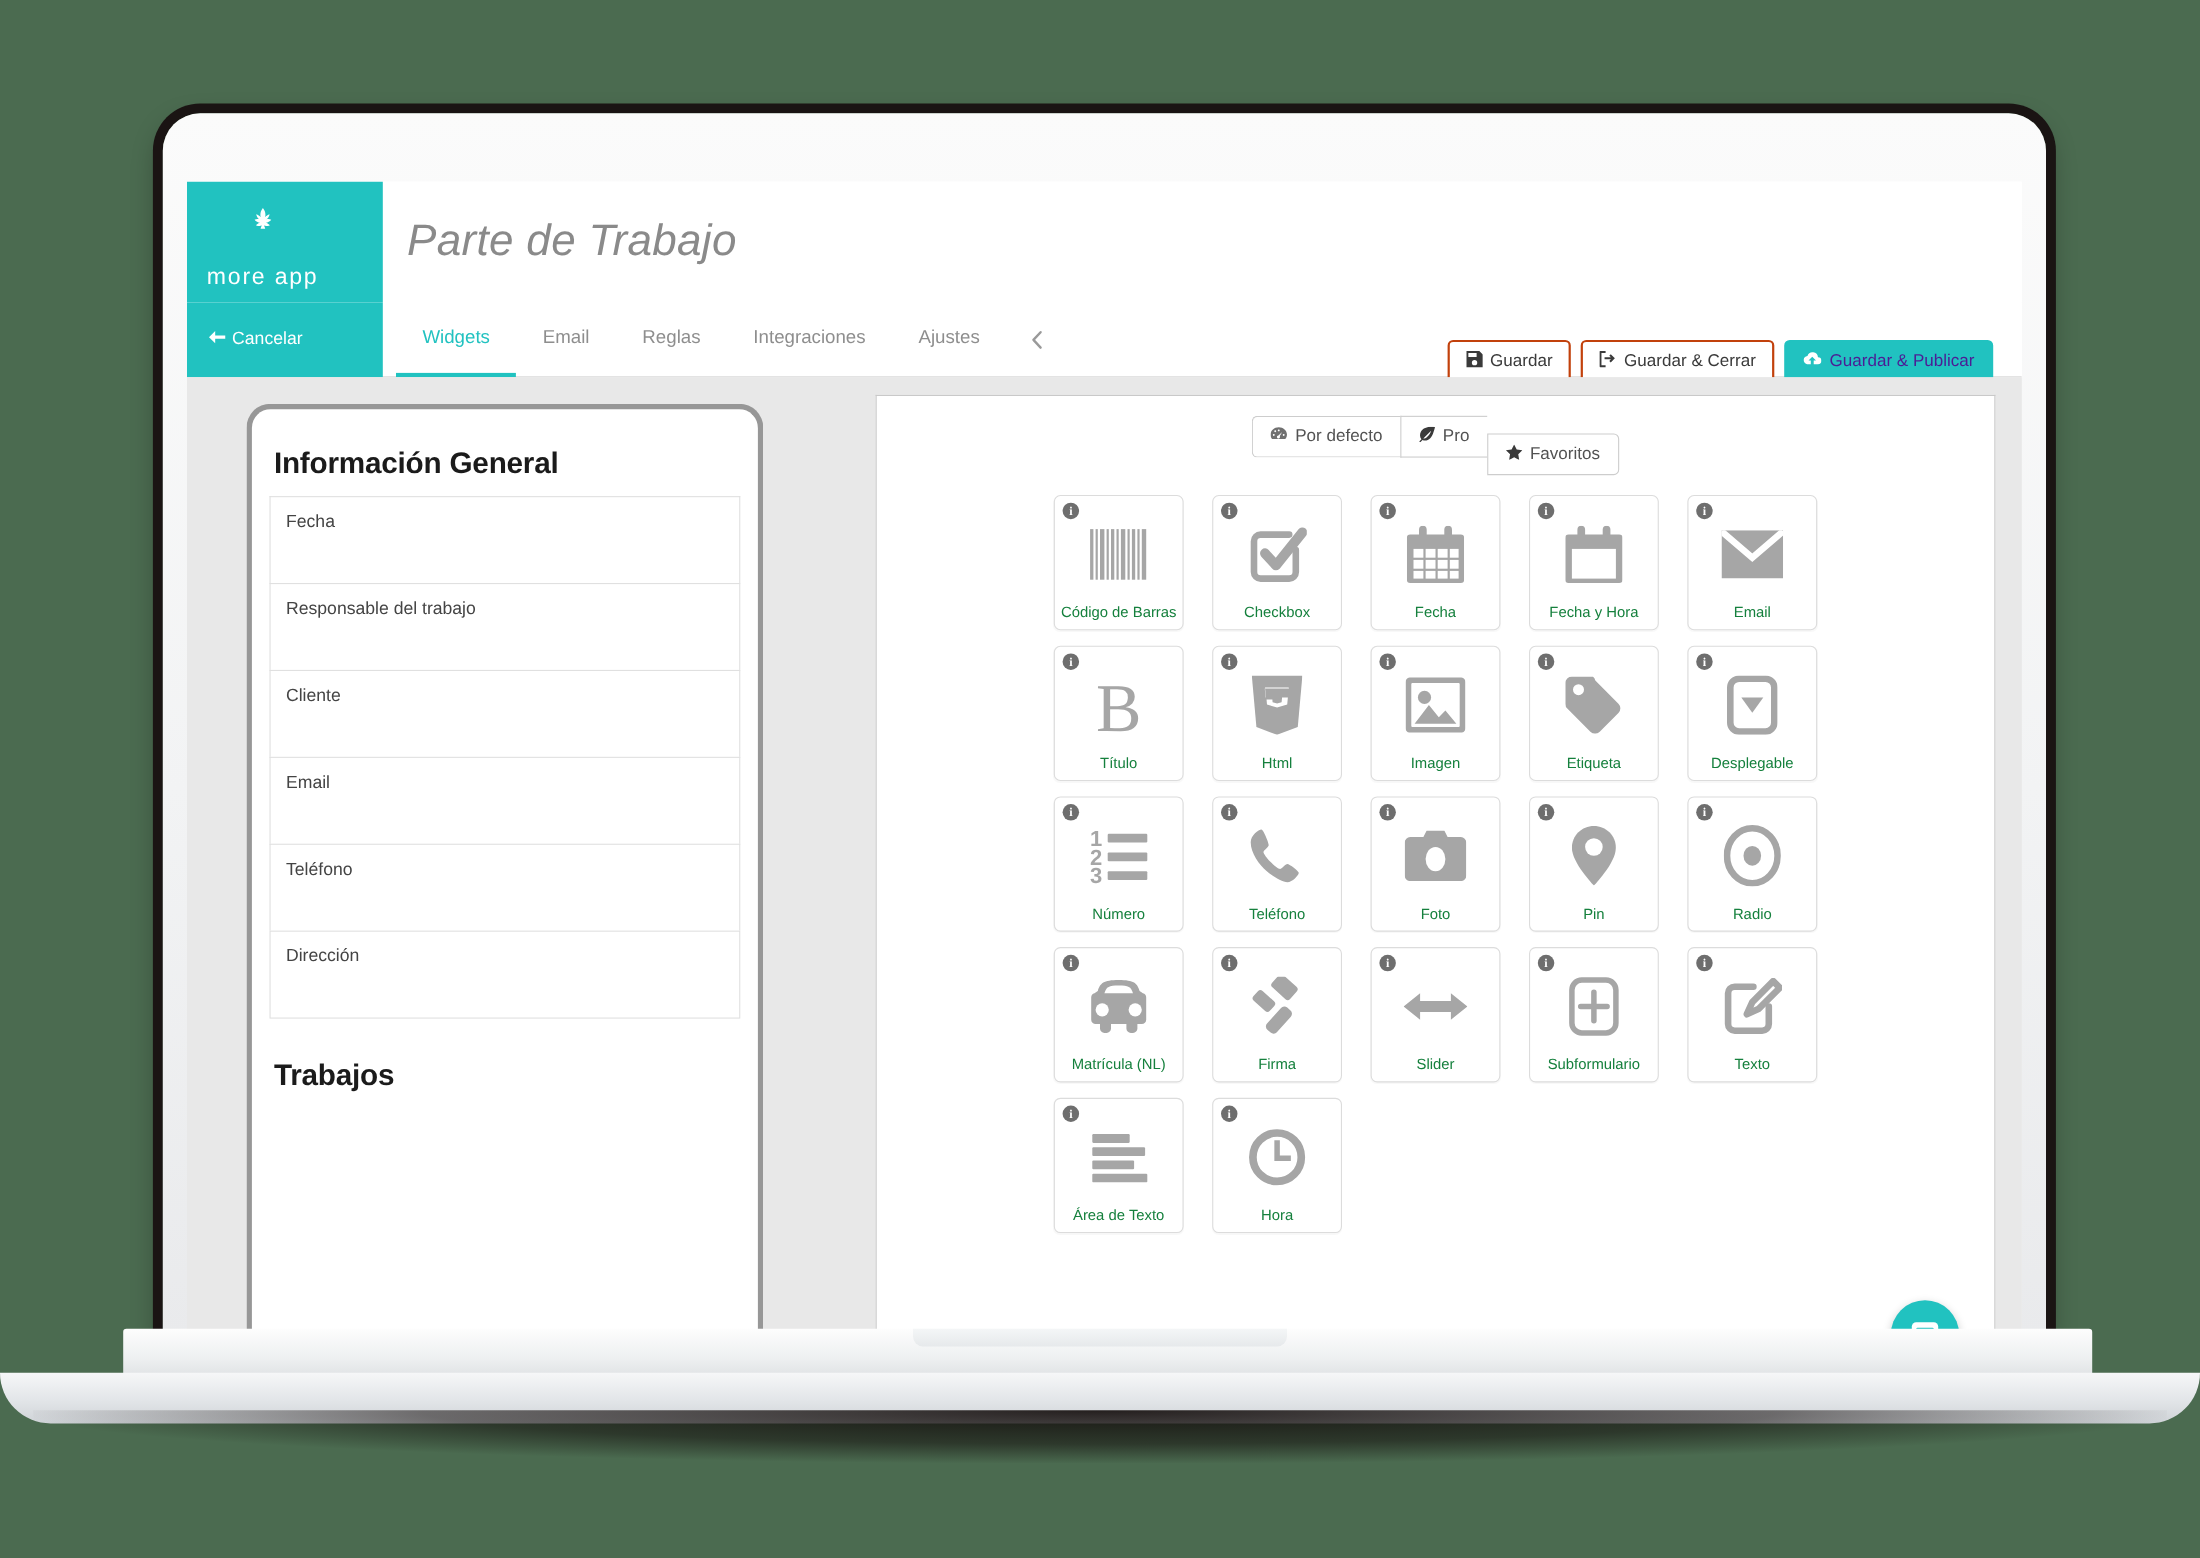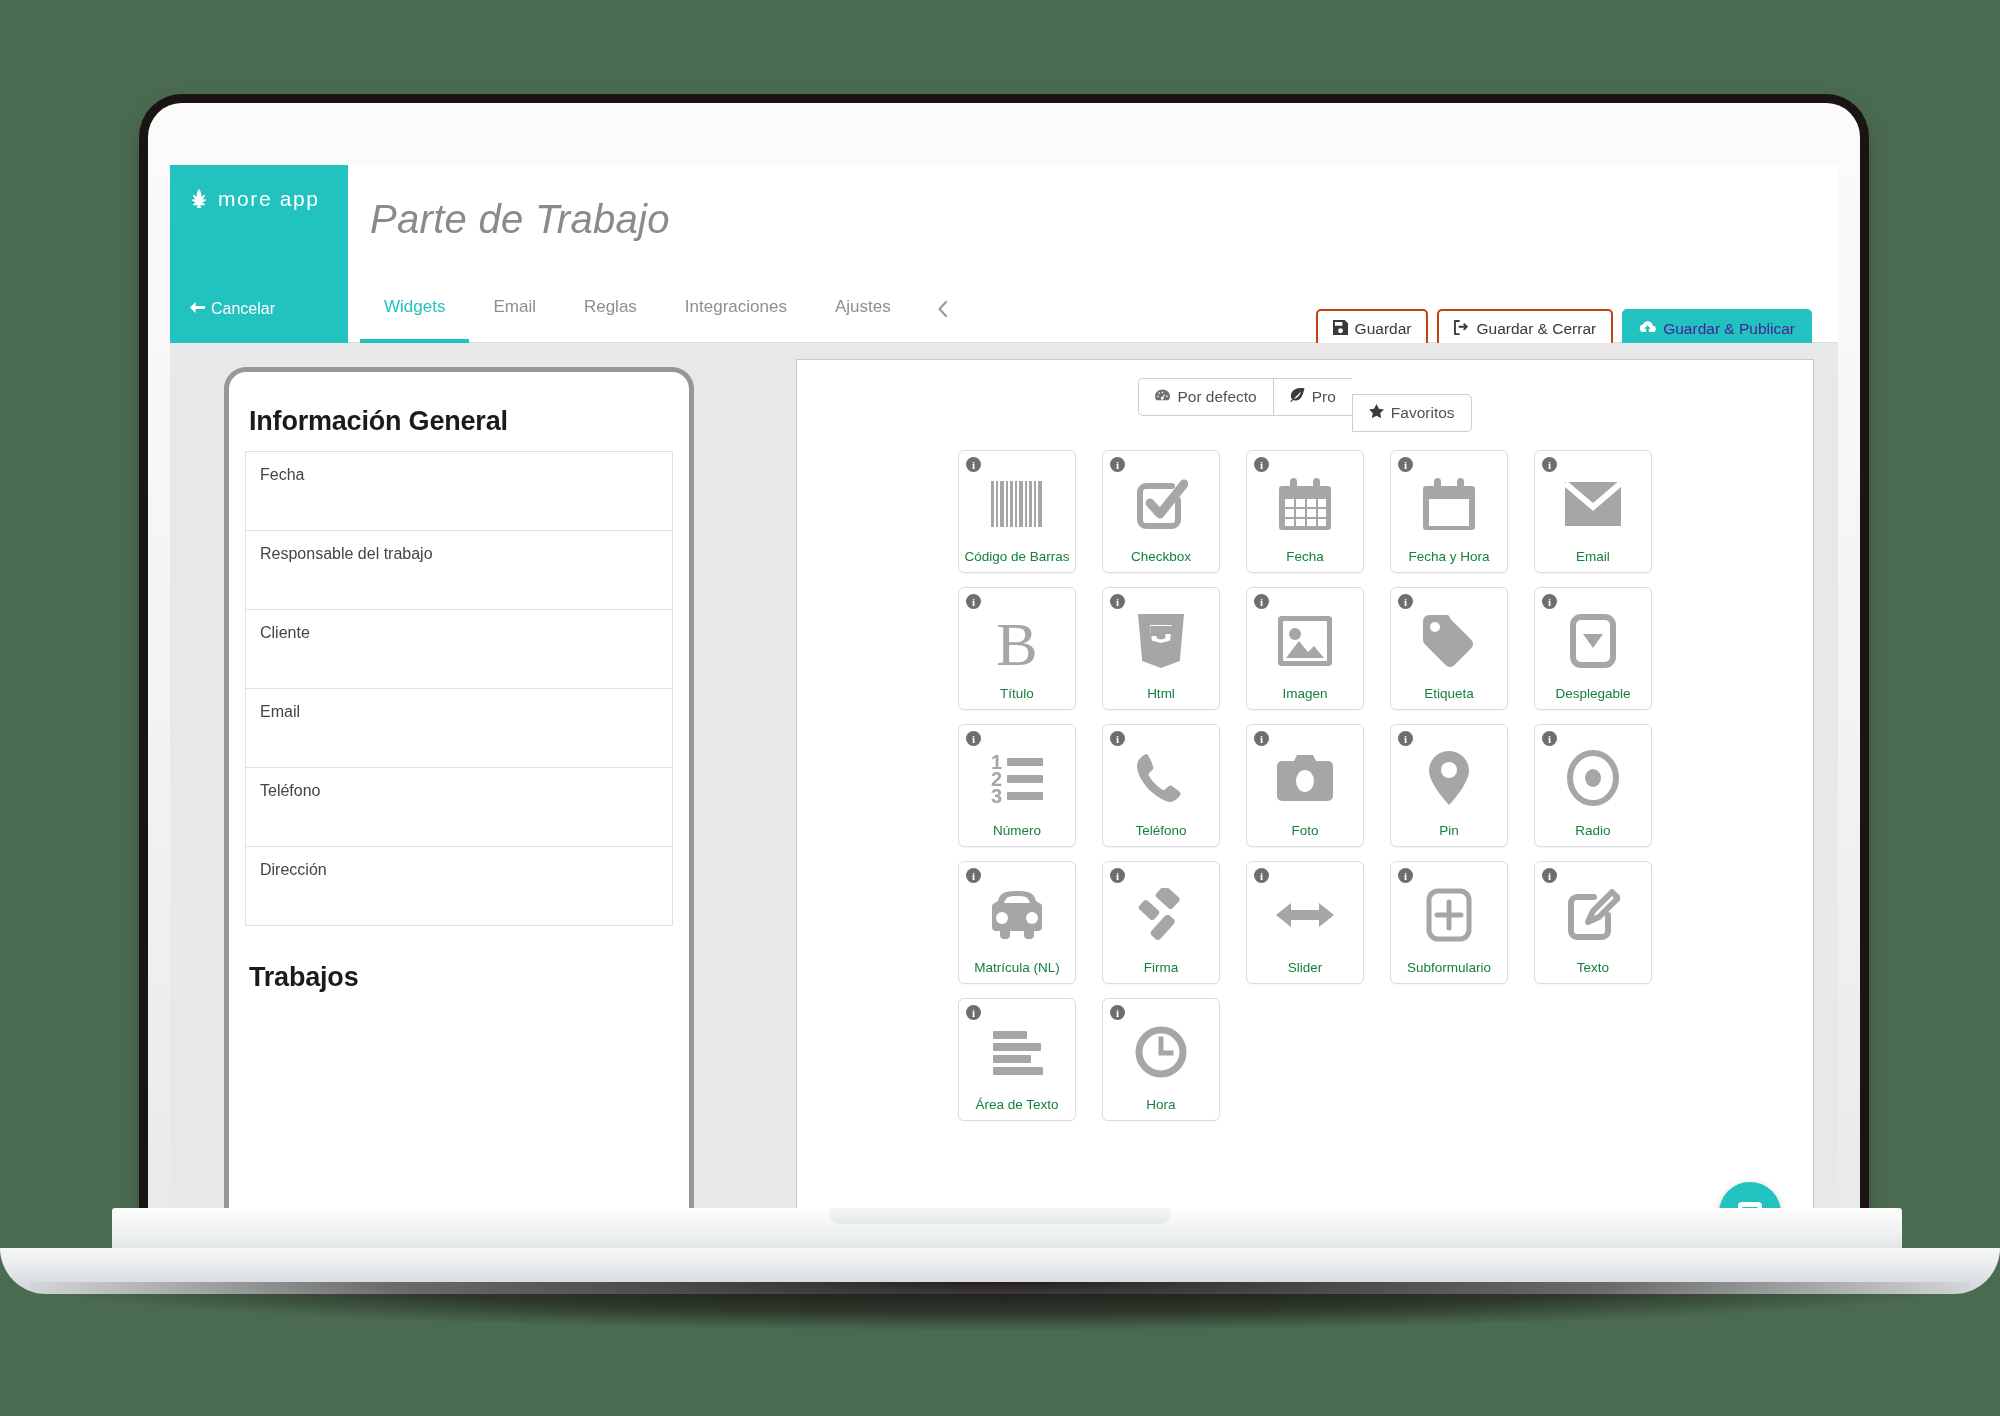--- a/index.html
+++ b/index.html
@@ -55,21 +55,21 @@
   }
 
   
   #app-header { position: relative; height: 110px; background:#fff; }
   #brand-block {
     position:absolute; left:0; top:0; width:178px; height:178px;
     background:#21c2c0;
   }
   #brand-logo {
     position:absolute; left:18px; top:22px;
-    display:flex; gap:8px;
+    display:flex; align-items:center; gap:24px;flex-direction:column;
   }
   #brand-logo .wordmark {
     color:#fff; font-size:21px; letter-spacing:1.6px; font-weight:400;
   }
   #page-title {
     position:absolute; left:200px; top:32px;
     font-size:40px; font-weight:300; color:#8a8a8a; letter-spacing:.3px;font-style:italic;
   }
 
   

